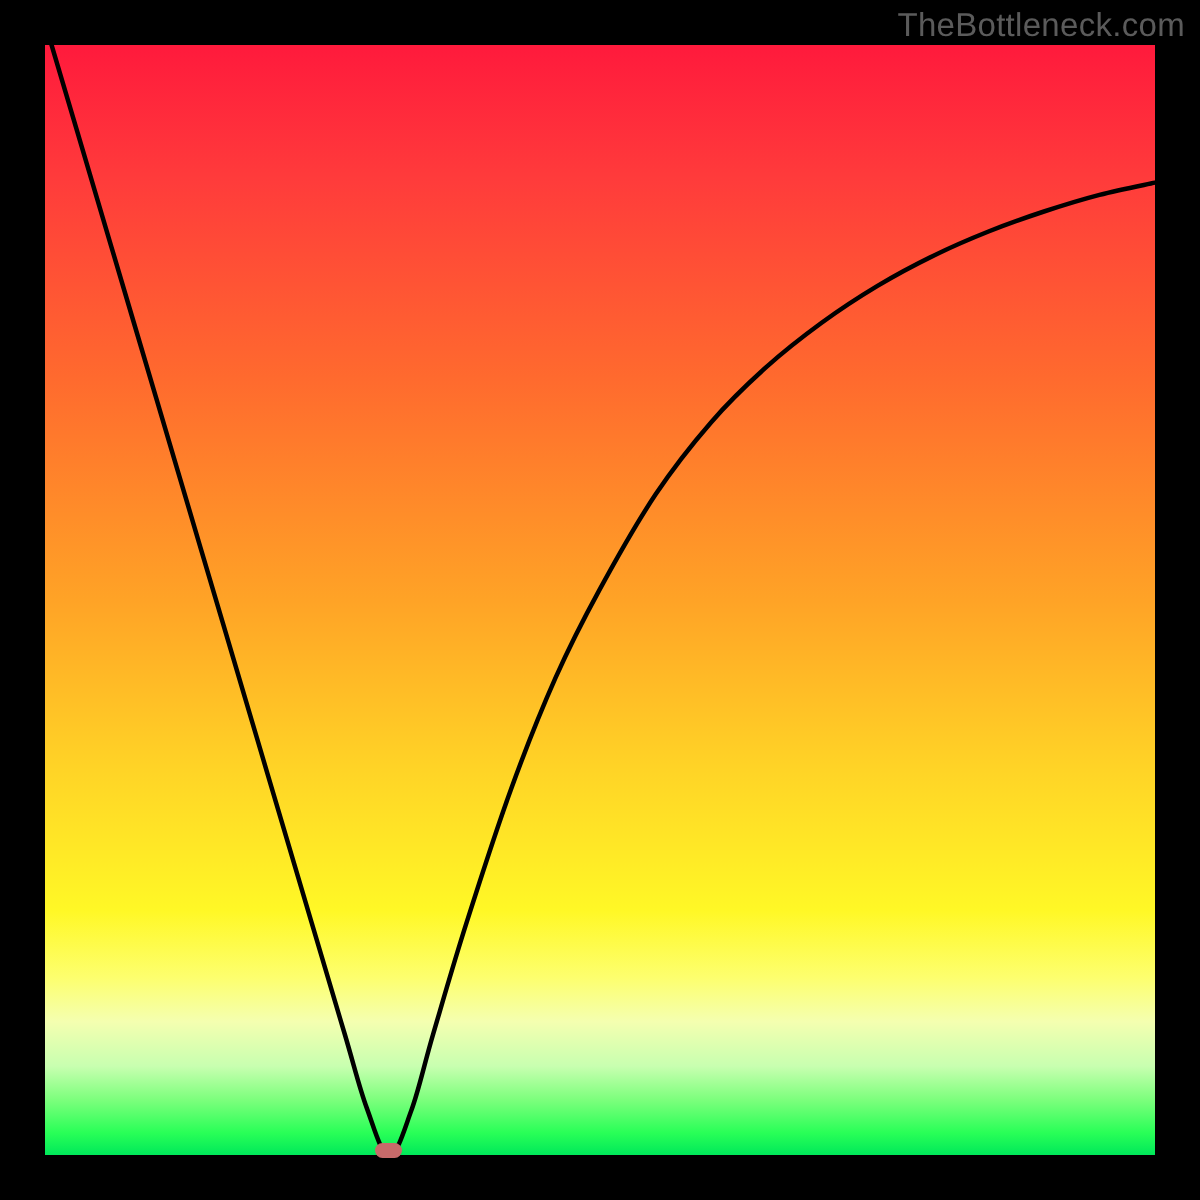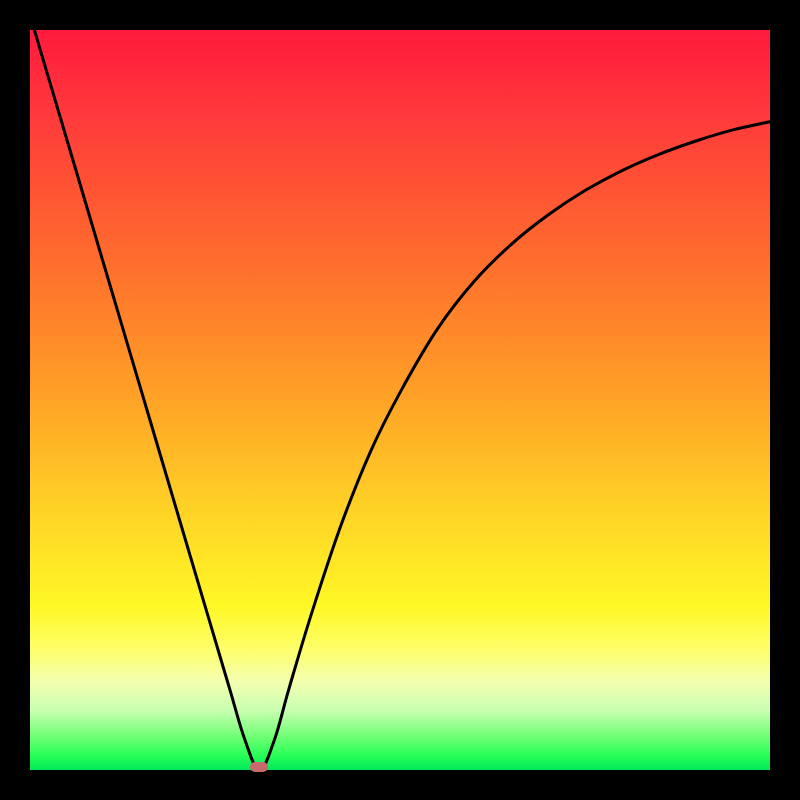--- a/index.html
+++ b/index.html
@@ -61,19 +61,20 @@
     height: 10px;
     border-radius: 6px;
     background: #c76a6a;
     transform: translate(-50%, -50%);
   }
 </style>
 </head>
 <body>
 
 <div class="frame">
+  <div class="watermark">TheBottleneck.com</div>
   <div class="plot">
     <svg class="curve" viewBox="0 0 740 740">
       <path id="curve-path" fill="none" stroke="#000" stroke-width="3" stroke-linejoin="round" stroke-linecap="round" d="M 0,-14.800000000000068 C 5.328,3.181999999999949 18.944000000000003,49.13600000000001 29.6,85.10000000000002 C 40.256,121.06400000000004 48.544000000000004,149.036 59.2,185 C 69.856,220.964 78.14399999999999,248.93600000000004 88.8,284.90000000000003 C 99.456,320.86400000000003 107.744,348.836 118.4,384.8 C 129.056,420.764 137.344,448.73600000000005 148,484.70000000000005 C 158.656,520.664 168.27599999999998,553.1648 177.6,584.6 C 186.924,616.0352 193.14000000000001,636.9624 199.8,659.34 C 206.46,681.7176000000001 209.272,694.4012 214.6,708.92 C 219.928,723.4387999999999 224.072,739.7336 229.4,740 C 234.728,740.2664 238.872,725.052 244.20000000000002,710.4 C 249.52800000000002,695.7479999999999 252.34,681.244 259,658.6 C 265.65999999999997,635.956 271.876,613.904 281.2,584.6 C 290.524,555.296 300.144,525.1039999999999 310.8,495.79999999999995 C 321.456,466.496 329.744,445.776 340.40000000000003,421.8 C 351.05600000000004,397.824 358.012,384.578 370,362.59999999999997 C 381.988,340.62199999999996 393.68000000000006,319.68000000000006 407.00000000000006,299.70000000000005 C 420.32000000000005,279.72 430.68,266.91799999999995 444,251.59999999999997 C 457.32,236.28199999999995 467.68,226.58800000000002 481,214.60000000000002 C 494.32,202.61200000000002 504.68,194.7236 518,185 C 531.32,175.2764 541.68,168.57200000000006 555,160.58000000000004 C 568.32,152.58800000000002 578.68,147.12679999999992 592,140.5999999999999 C 605.32,134.0731999999999 615.68,129.6479999999999 629,124.31999999999994 C 642.32,118.99199999999995 652.68,115.39559999999999 666,111 C 679.32,106.60440000000001 689.68,103.36319999999996 703,99.89999999999998 C 716.32,96.43679999999999 733.34,93.22520000000009 740,91.7600000000001"></path>
     </svg>
     <div id="min-marker" class="min-marker" style="left: 229.4px; top: 737px;"></div>
   </div>
 </div>
 
 </body></html>

